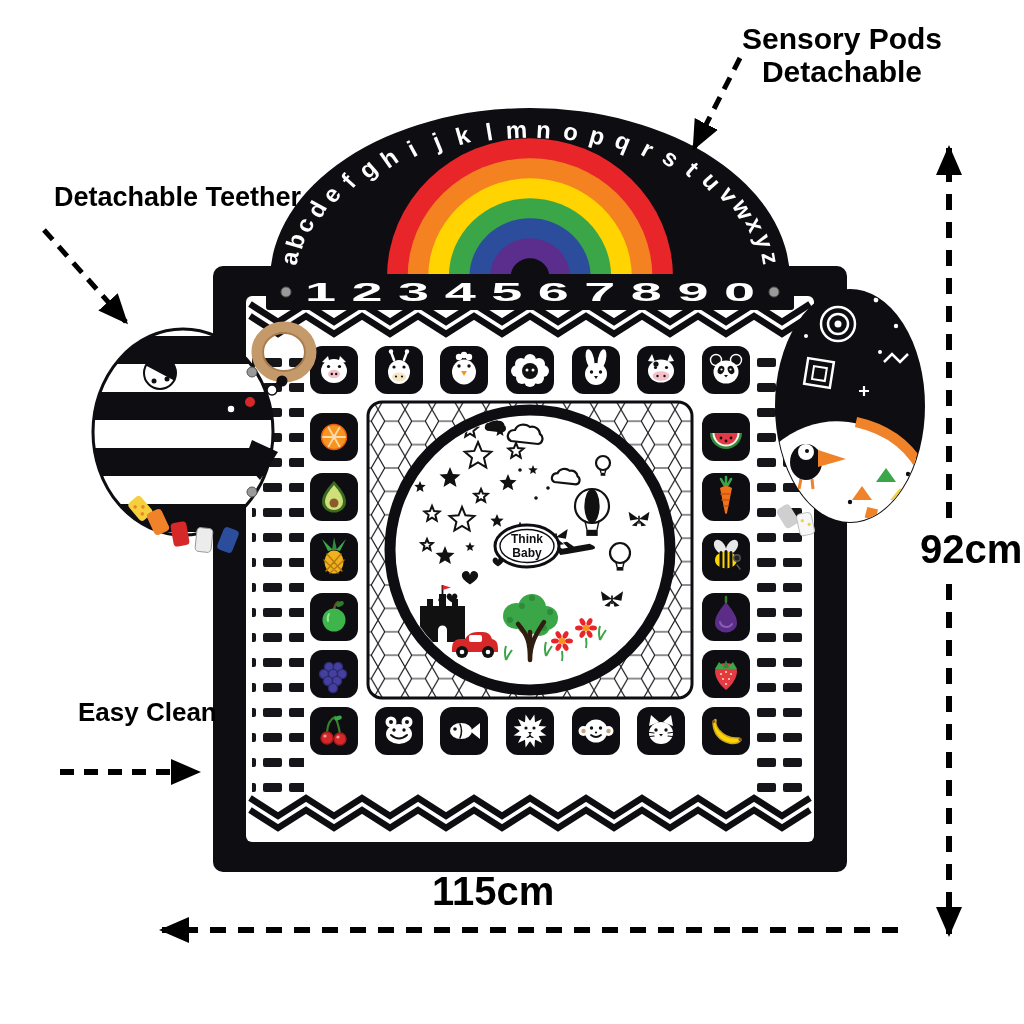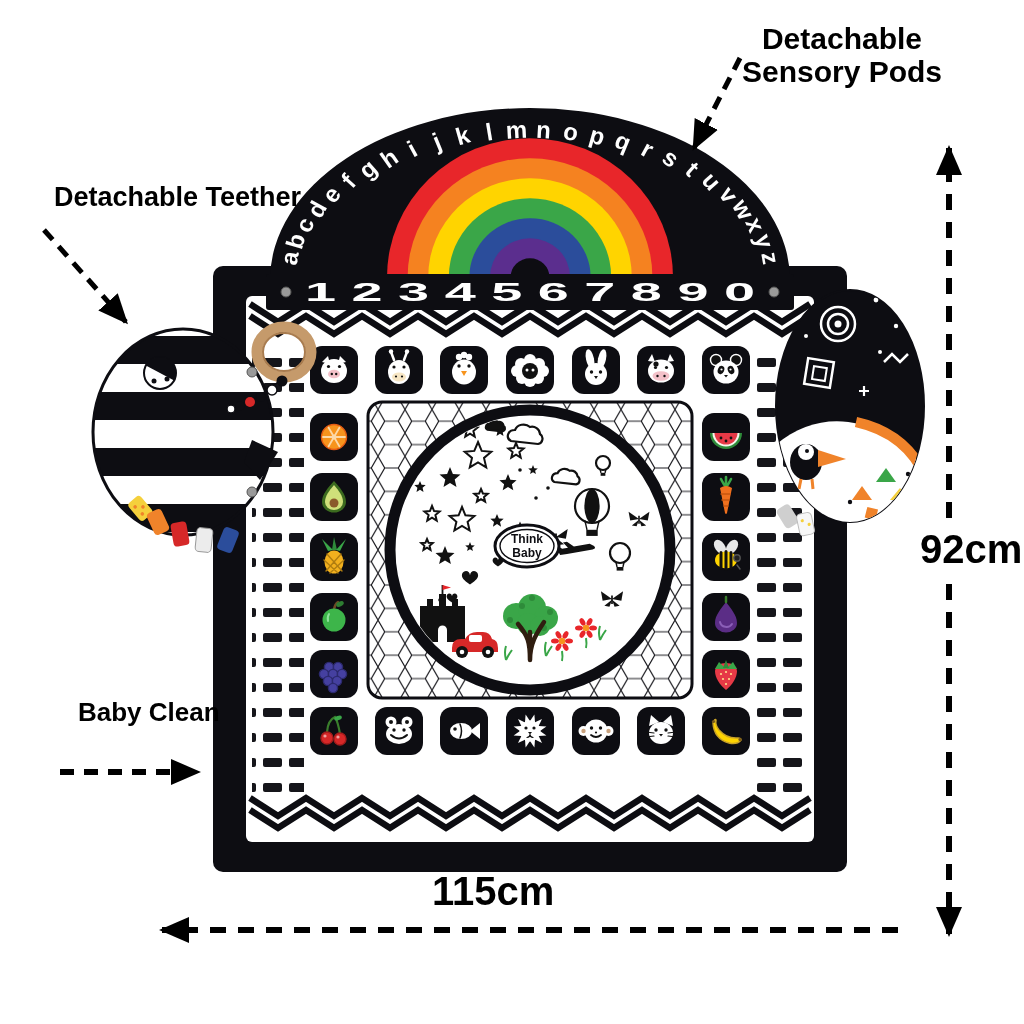--- a/index.html
+++ b/index.html
@@ -585,21 +585,21 @@
     <line x1="740" y1="58" x2="694" y2="148" stroke-width="5" stroke-dasharray="13 9" marker-end="url(#ah)"></line>
     <line x1="44" y1="230" x2="126" y2="322" stroke-width="5" stroke-dasharray="13 9" marker-end="url(#ah)"></line>
     <line x1="60" y1="772" x2="198" y2="772" stroke-width="6" stroke-dasharray="14 10" marker-end="url(#ah)"></line>
     <line x1="949" y1="518" x2="949" y2="148" stroke-width="6" stroke-dasharray="16 12" marker-end="url(#ah)"></line>
     <line x1="949" y1="584" x2="949" y2="934" stroke-width="6" stroke-dasharray="16 12" marker-end="url(#ah)"></line>
     <line x1="898" y1="930" x2="162" y2="930" stroke-width="6" stroke-dasharray="16 12" marker-end="url(#ah)"></line>
   </g>
 </svg>
 
 <div class="ann" id="ann-sensory">
+  <span style="display:block">Sensory Pods</span>
   <span style="display:block">Detachable</span>
-  <span style="display:block">Sensory Pods</span>
 </div>
 <div class="ann" id="ann-teether">Detachable Teether</div>
-<div class="ann" id="ann-easy">Baby Clean</div>
+<div class="ann" id="ann-easy">Easy Clean</div>
 <div class="ann" id="ann-92">92cm</div>
 <div class="ann" id="ann-115">115cm</div>
 
 </div>
 
 </body></html>

